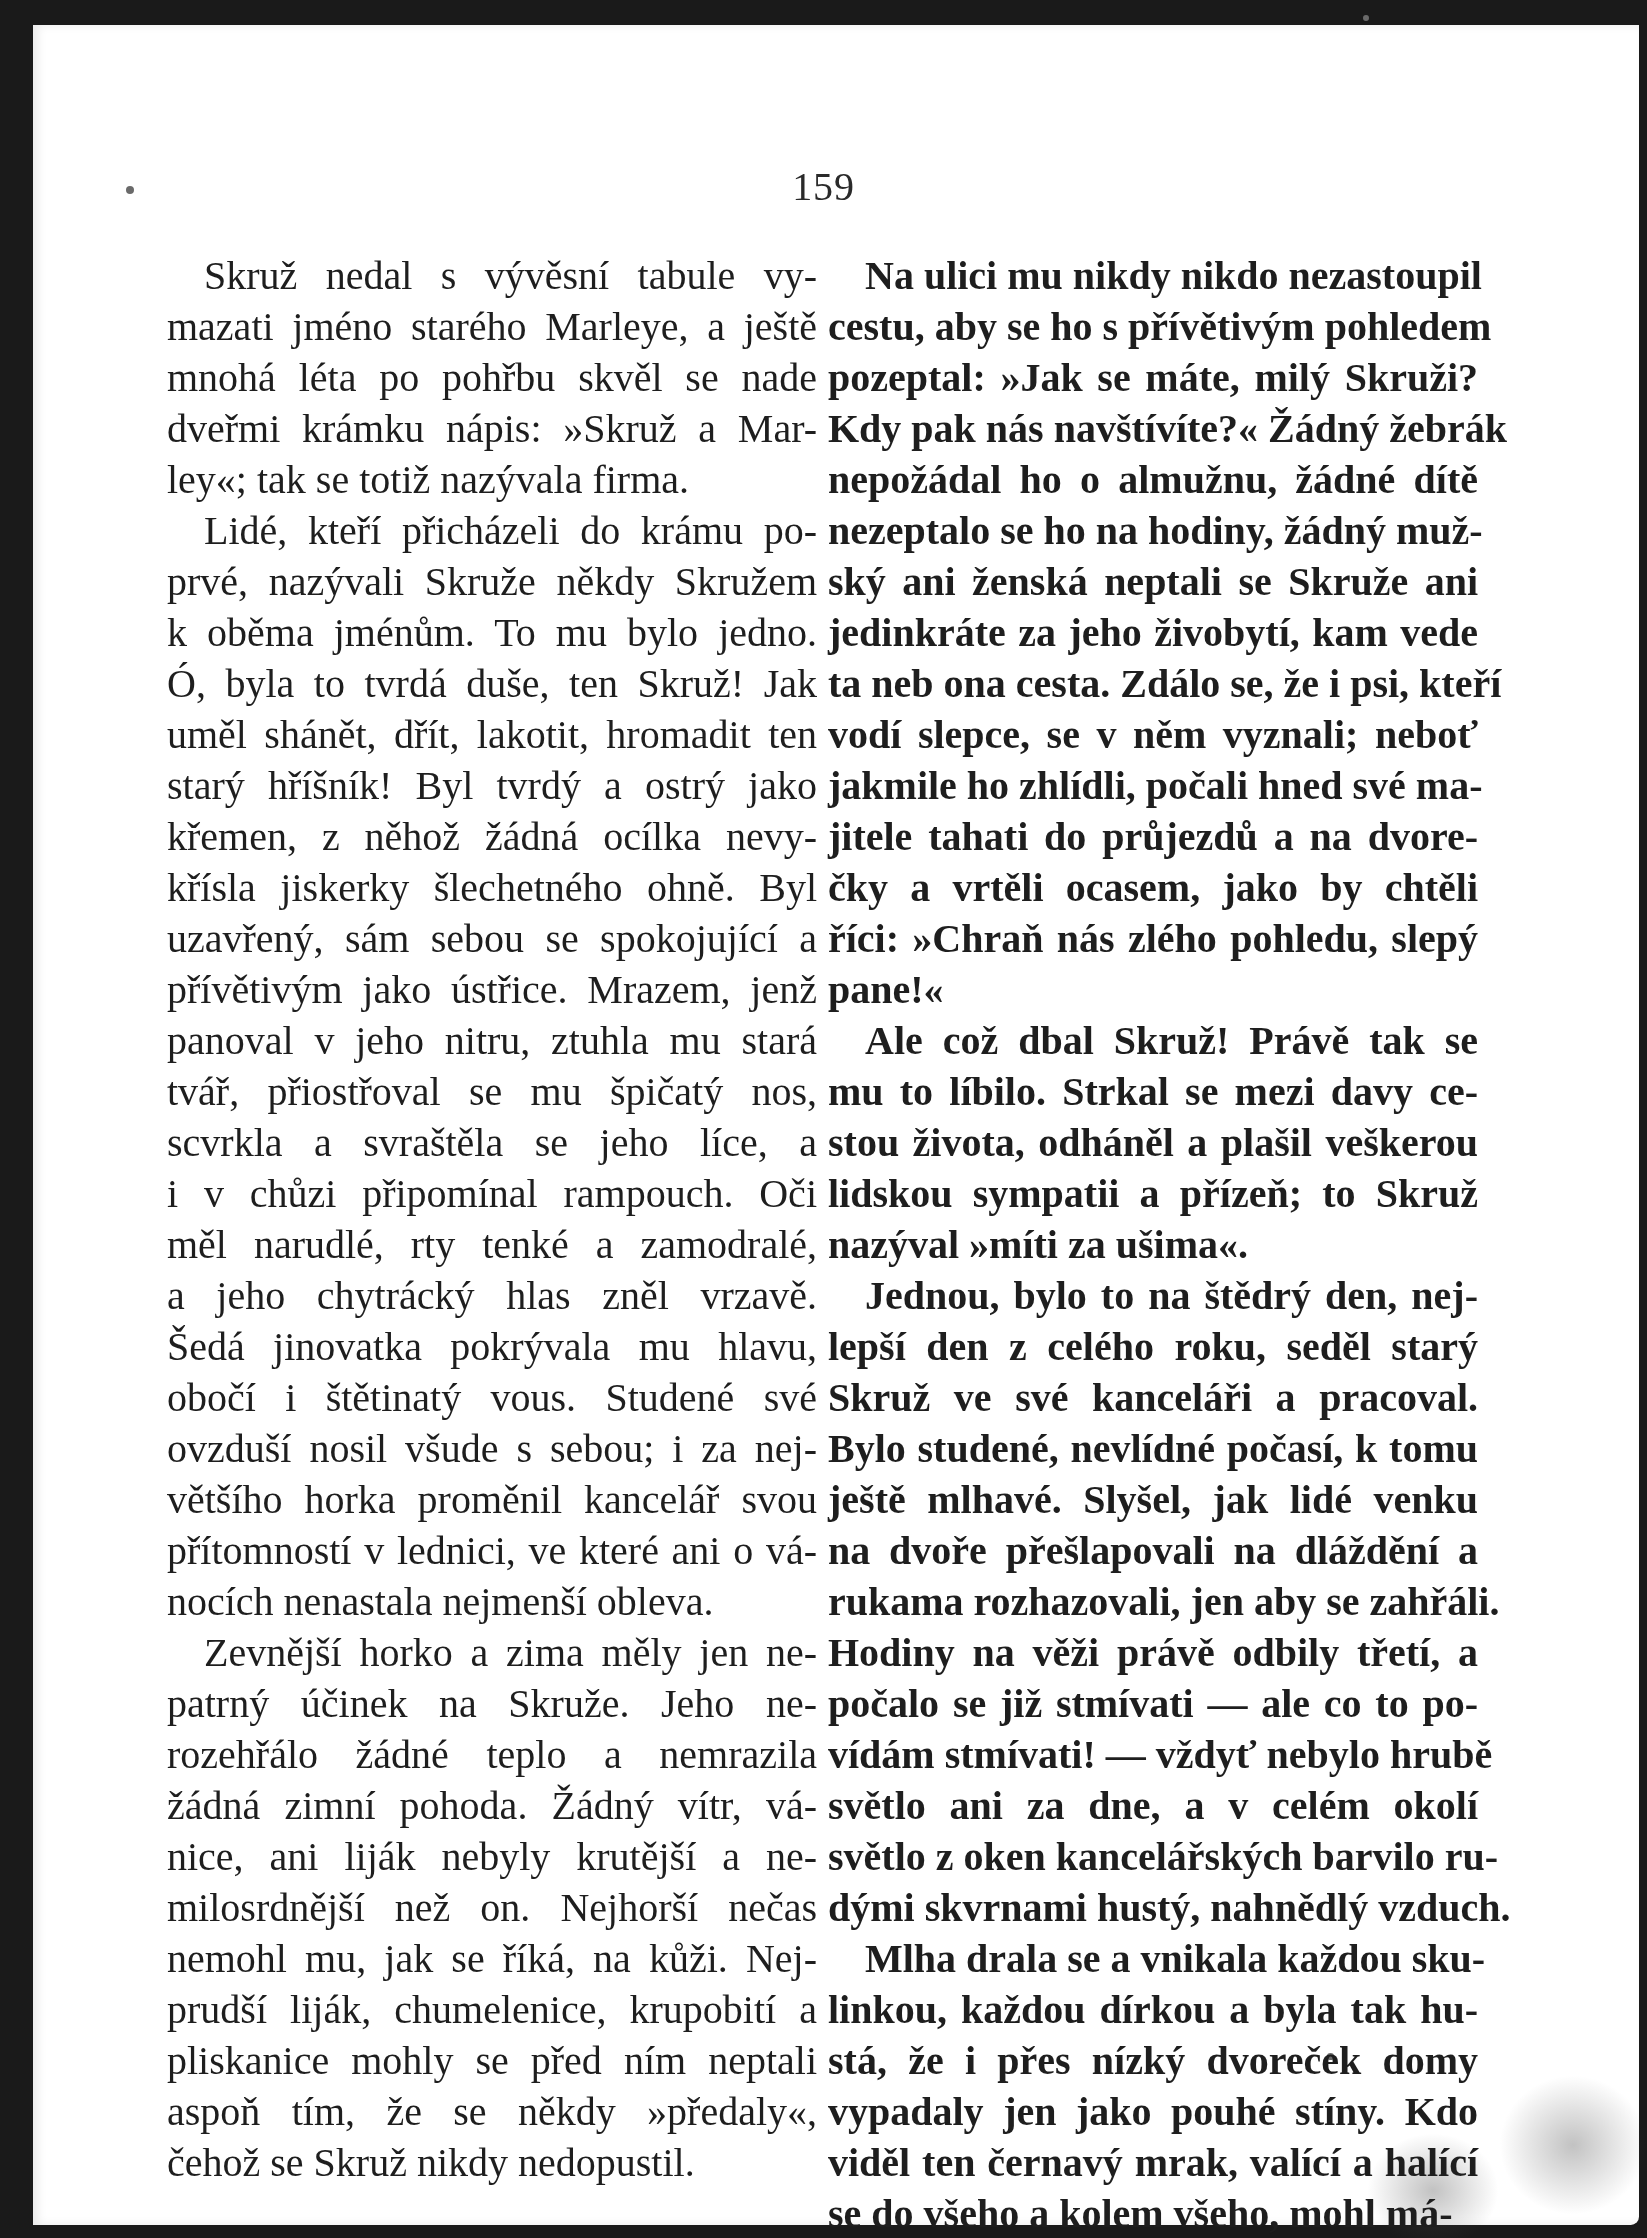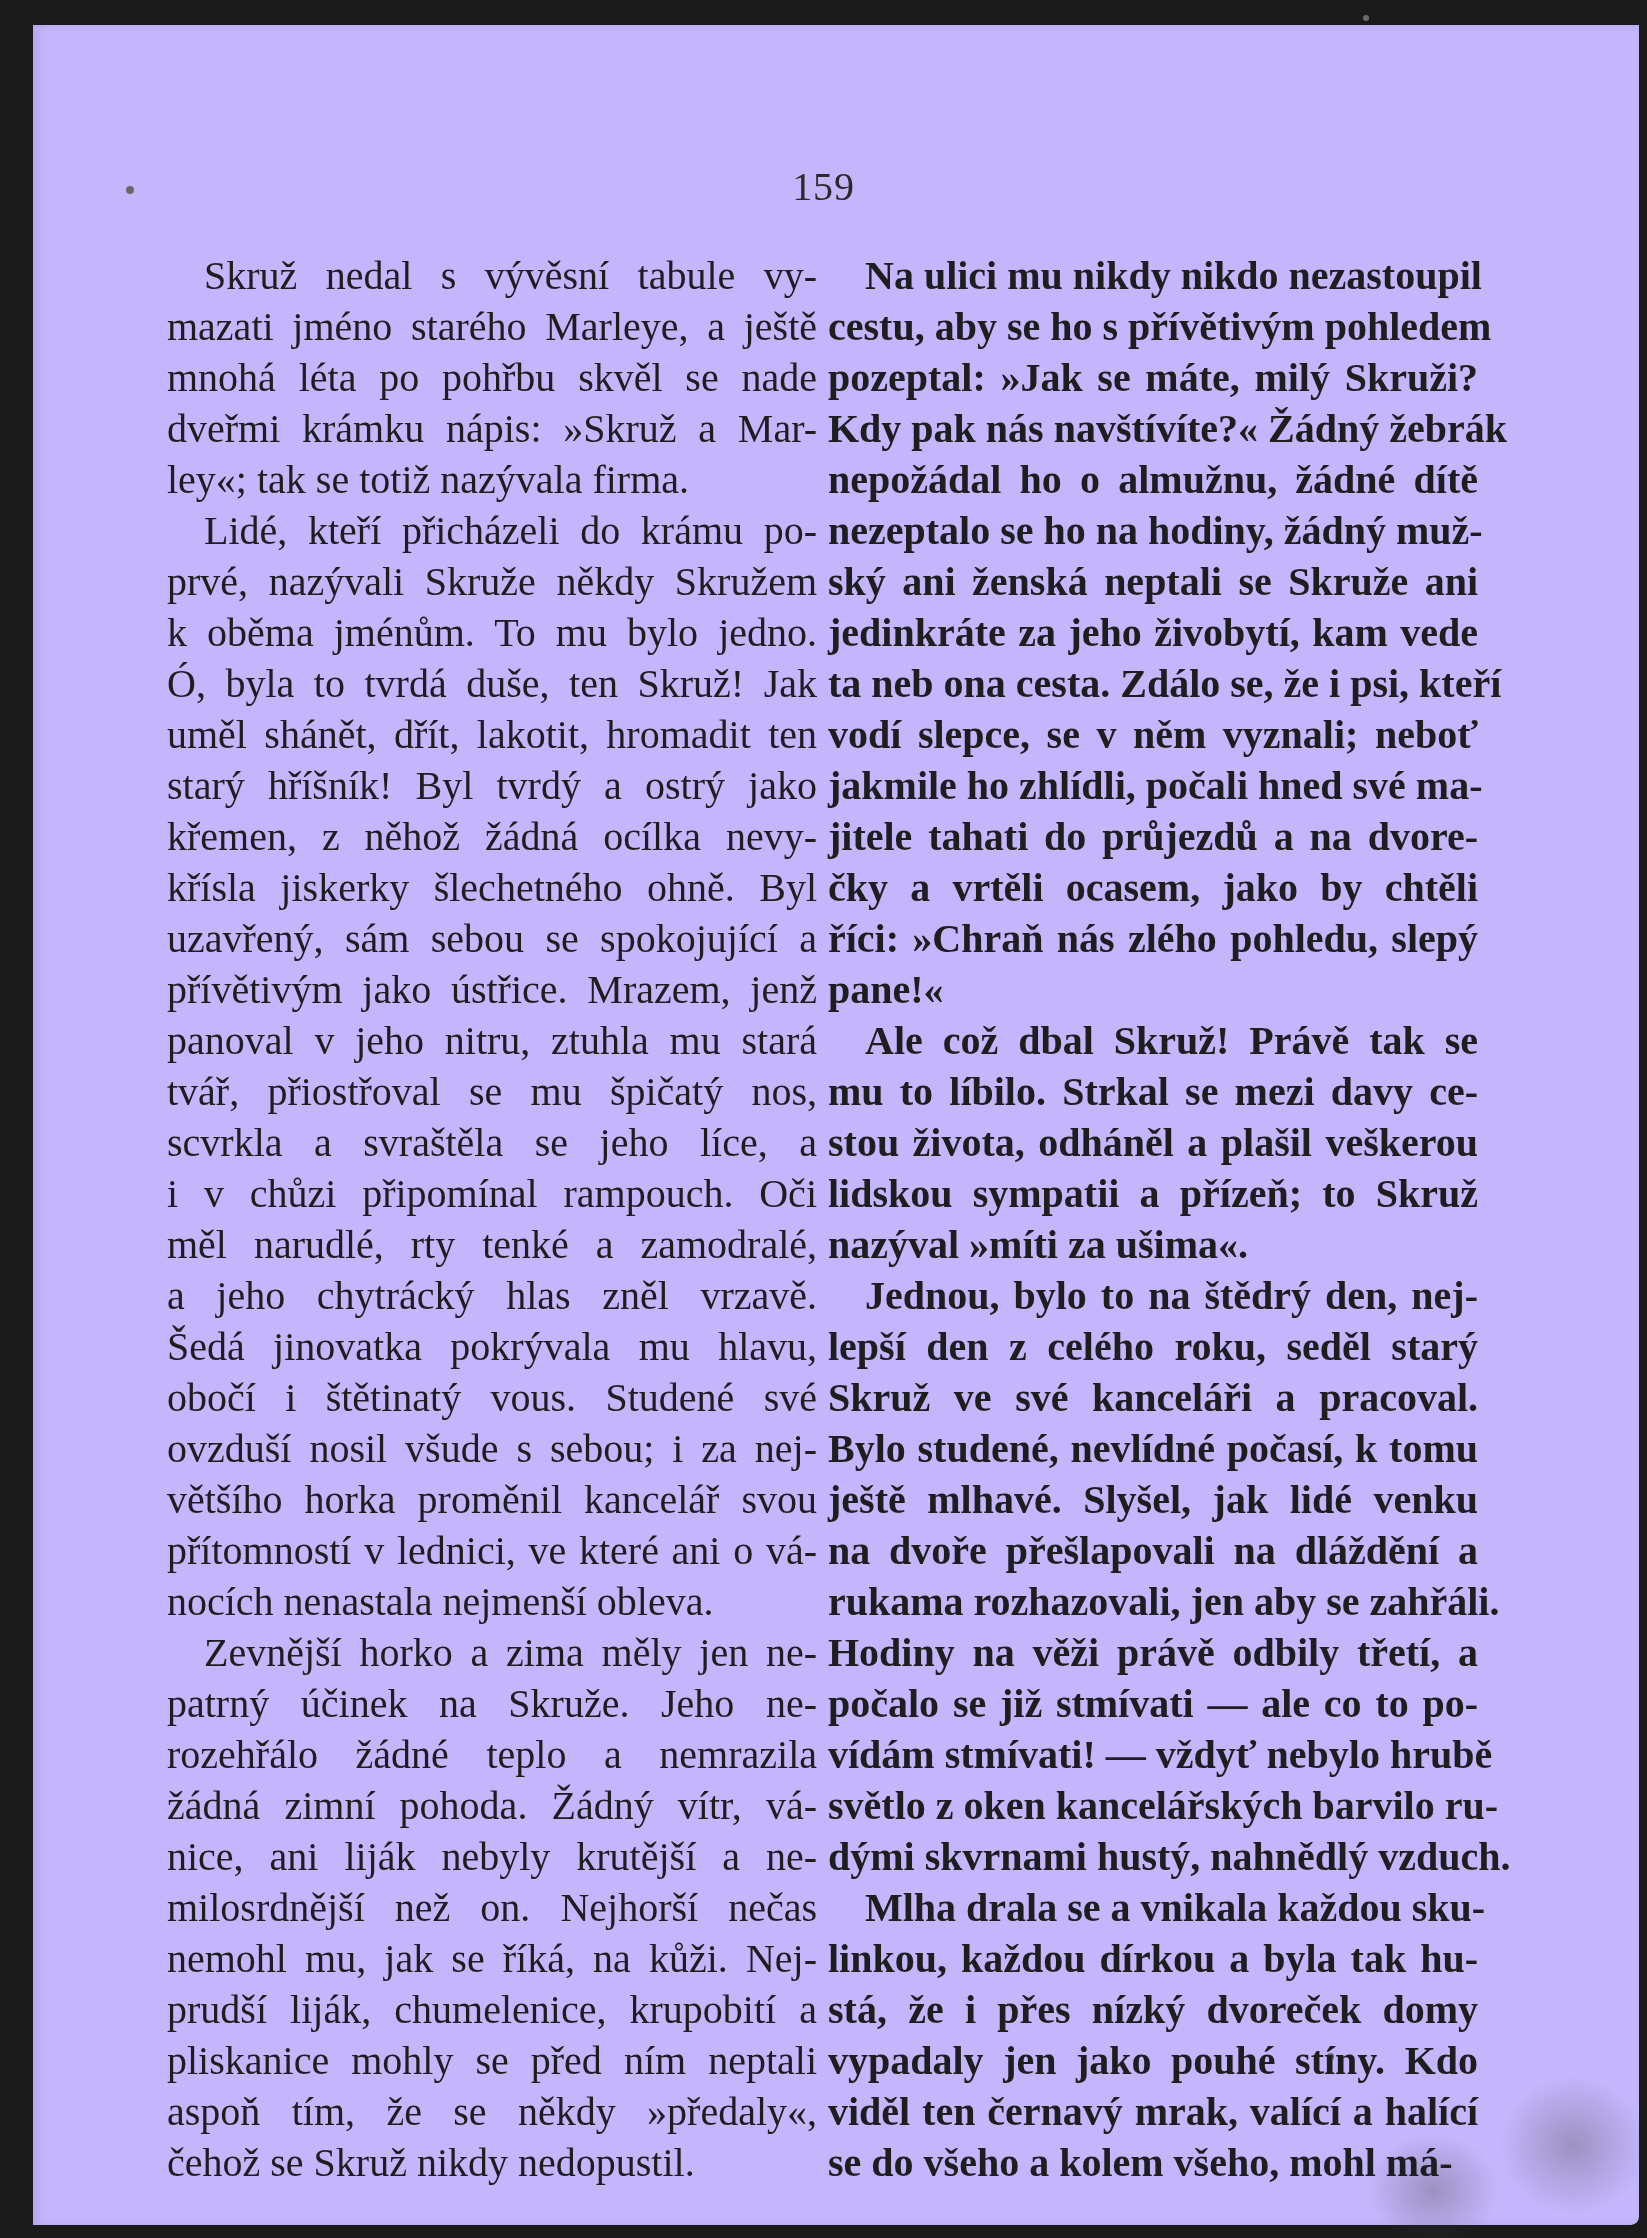--- a/index.html
+++ b/index.html
@@ -6,21 +6,21 @@
     body {
       width: 1648px; height: 2239px;
       background: #1a1a1a;
       position: relative;
       overflow: hidden;
     }
     .page {
       position: absolute;
       left: 33px; top: 25px;
       width: 1606px; height: 2200px;
-      background: #c4b5fd;
+      background: #ffffff;
       border-radius: 0 0 8.2px 0;
       box-shadow: inset 5px 0 10px rgba(0,0,0,0.08);
     }
     .page-number {
       position: absolute;
       left: 745px; top: 138px;
       width: 91px;
       text-align: center;
       font-family: "Liberation Serif", "DejaVu Serif", serif;
       font-size: 40px;
@@ -145,20 +145,21 @@
         <span class="line indent">Jednou, bylo to na štědrý den, nej-</span>
         <span class="line">lepší den z celého roku, seděl starý</span>
         <span class="line">Skruž ve své kanceláři a pracoval.</span>
         <span class="line">Bylo studené, nevlídné počasí, k tomu</span>
         <span class="line">ještě mlhavé. Slyšel, jak lidé venku</span>
         <span class="line">na dvoře přešlapovali na dláždění a</span>
         <span class="line">rukama rozhazovali, jen aby se zahřáli.</span>
         <span class="line">Hodiny na věži právě odbily třetí, a</span>
         <span class="line">počalo se již stmívati — ale co to po-</span>
         <span class="line">vídám stmívati! — vždyť nebylo hrubě</span>
+        <span class="line">světlo ani za dne, a v celém okolí</span>
         <span class="line">světlo z oken kancelářských barvilo ru-</span>
         <span class="line last">dými skvrnami hustý, nahnědlý vzduch.</span>
       </div>
       <div>
         <span class="line indent">Mlha drala se a vnikala každou sku-</span>
         <span class="line">linkou, každou dírkou a byla tak hu-</span>
         <span class="line">stá, že i přes nízký dvoreček domy</span>
         <span class="line">vypadaly jen jako pouhé stíny. Kdo</span>
         <span class="line">viděl ten černavý mrak, valící a halící</span>
         <span class="line last">se do všeho a kolem všeho, mohl má-</span>

